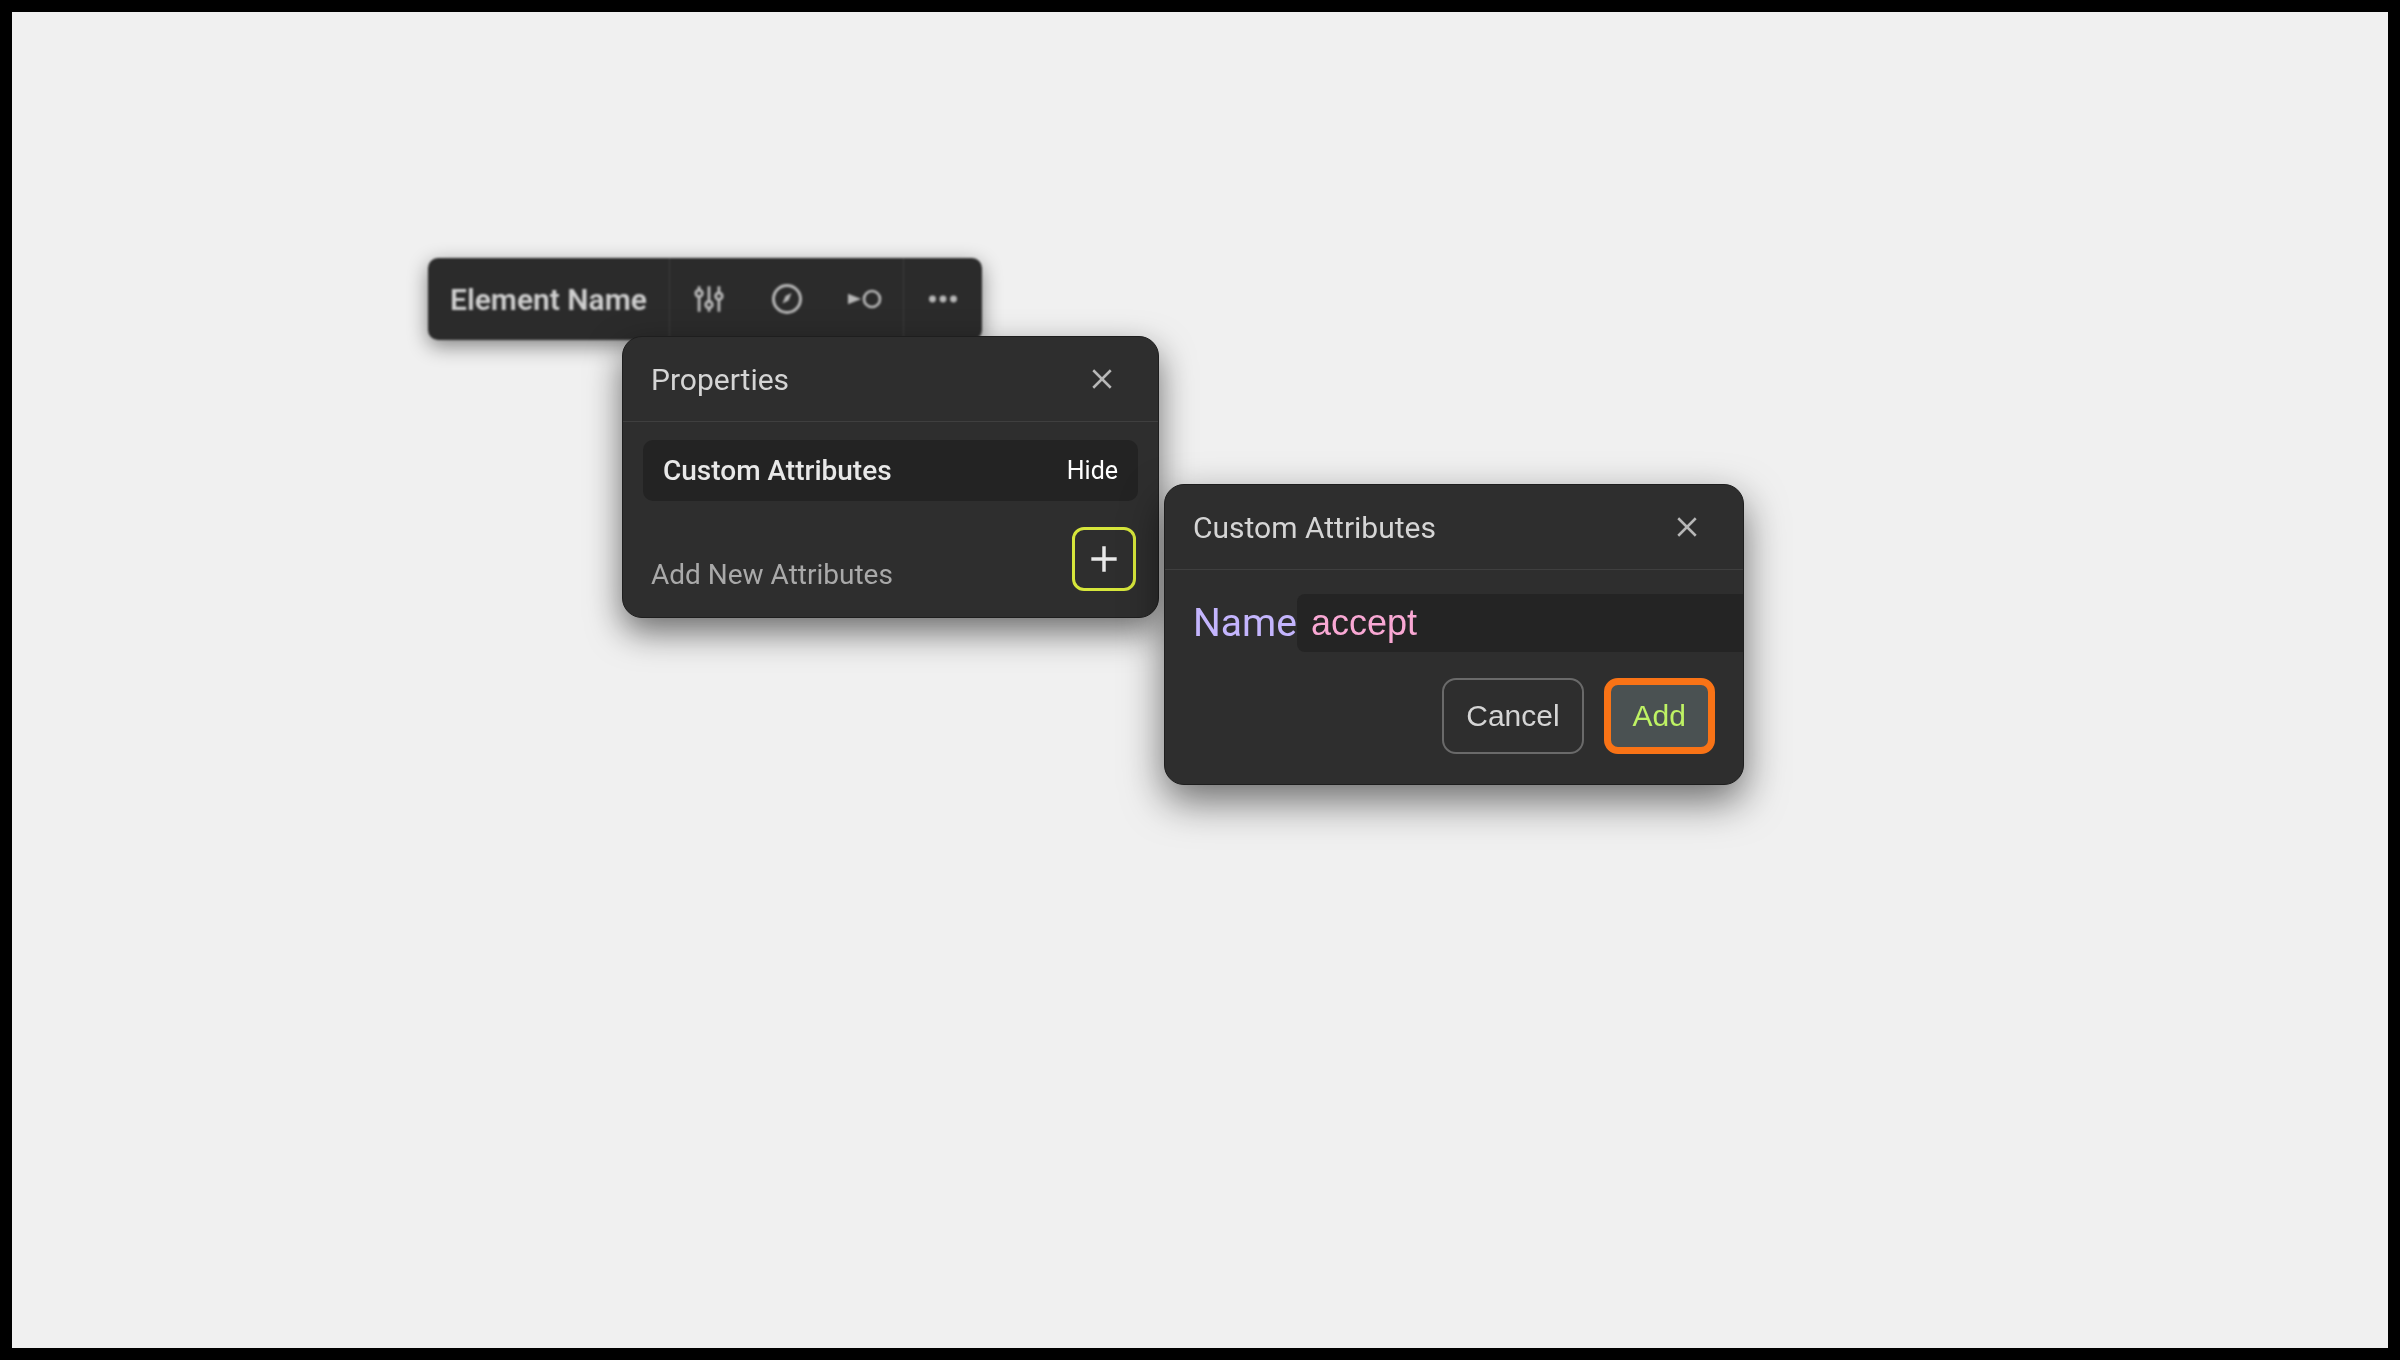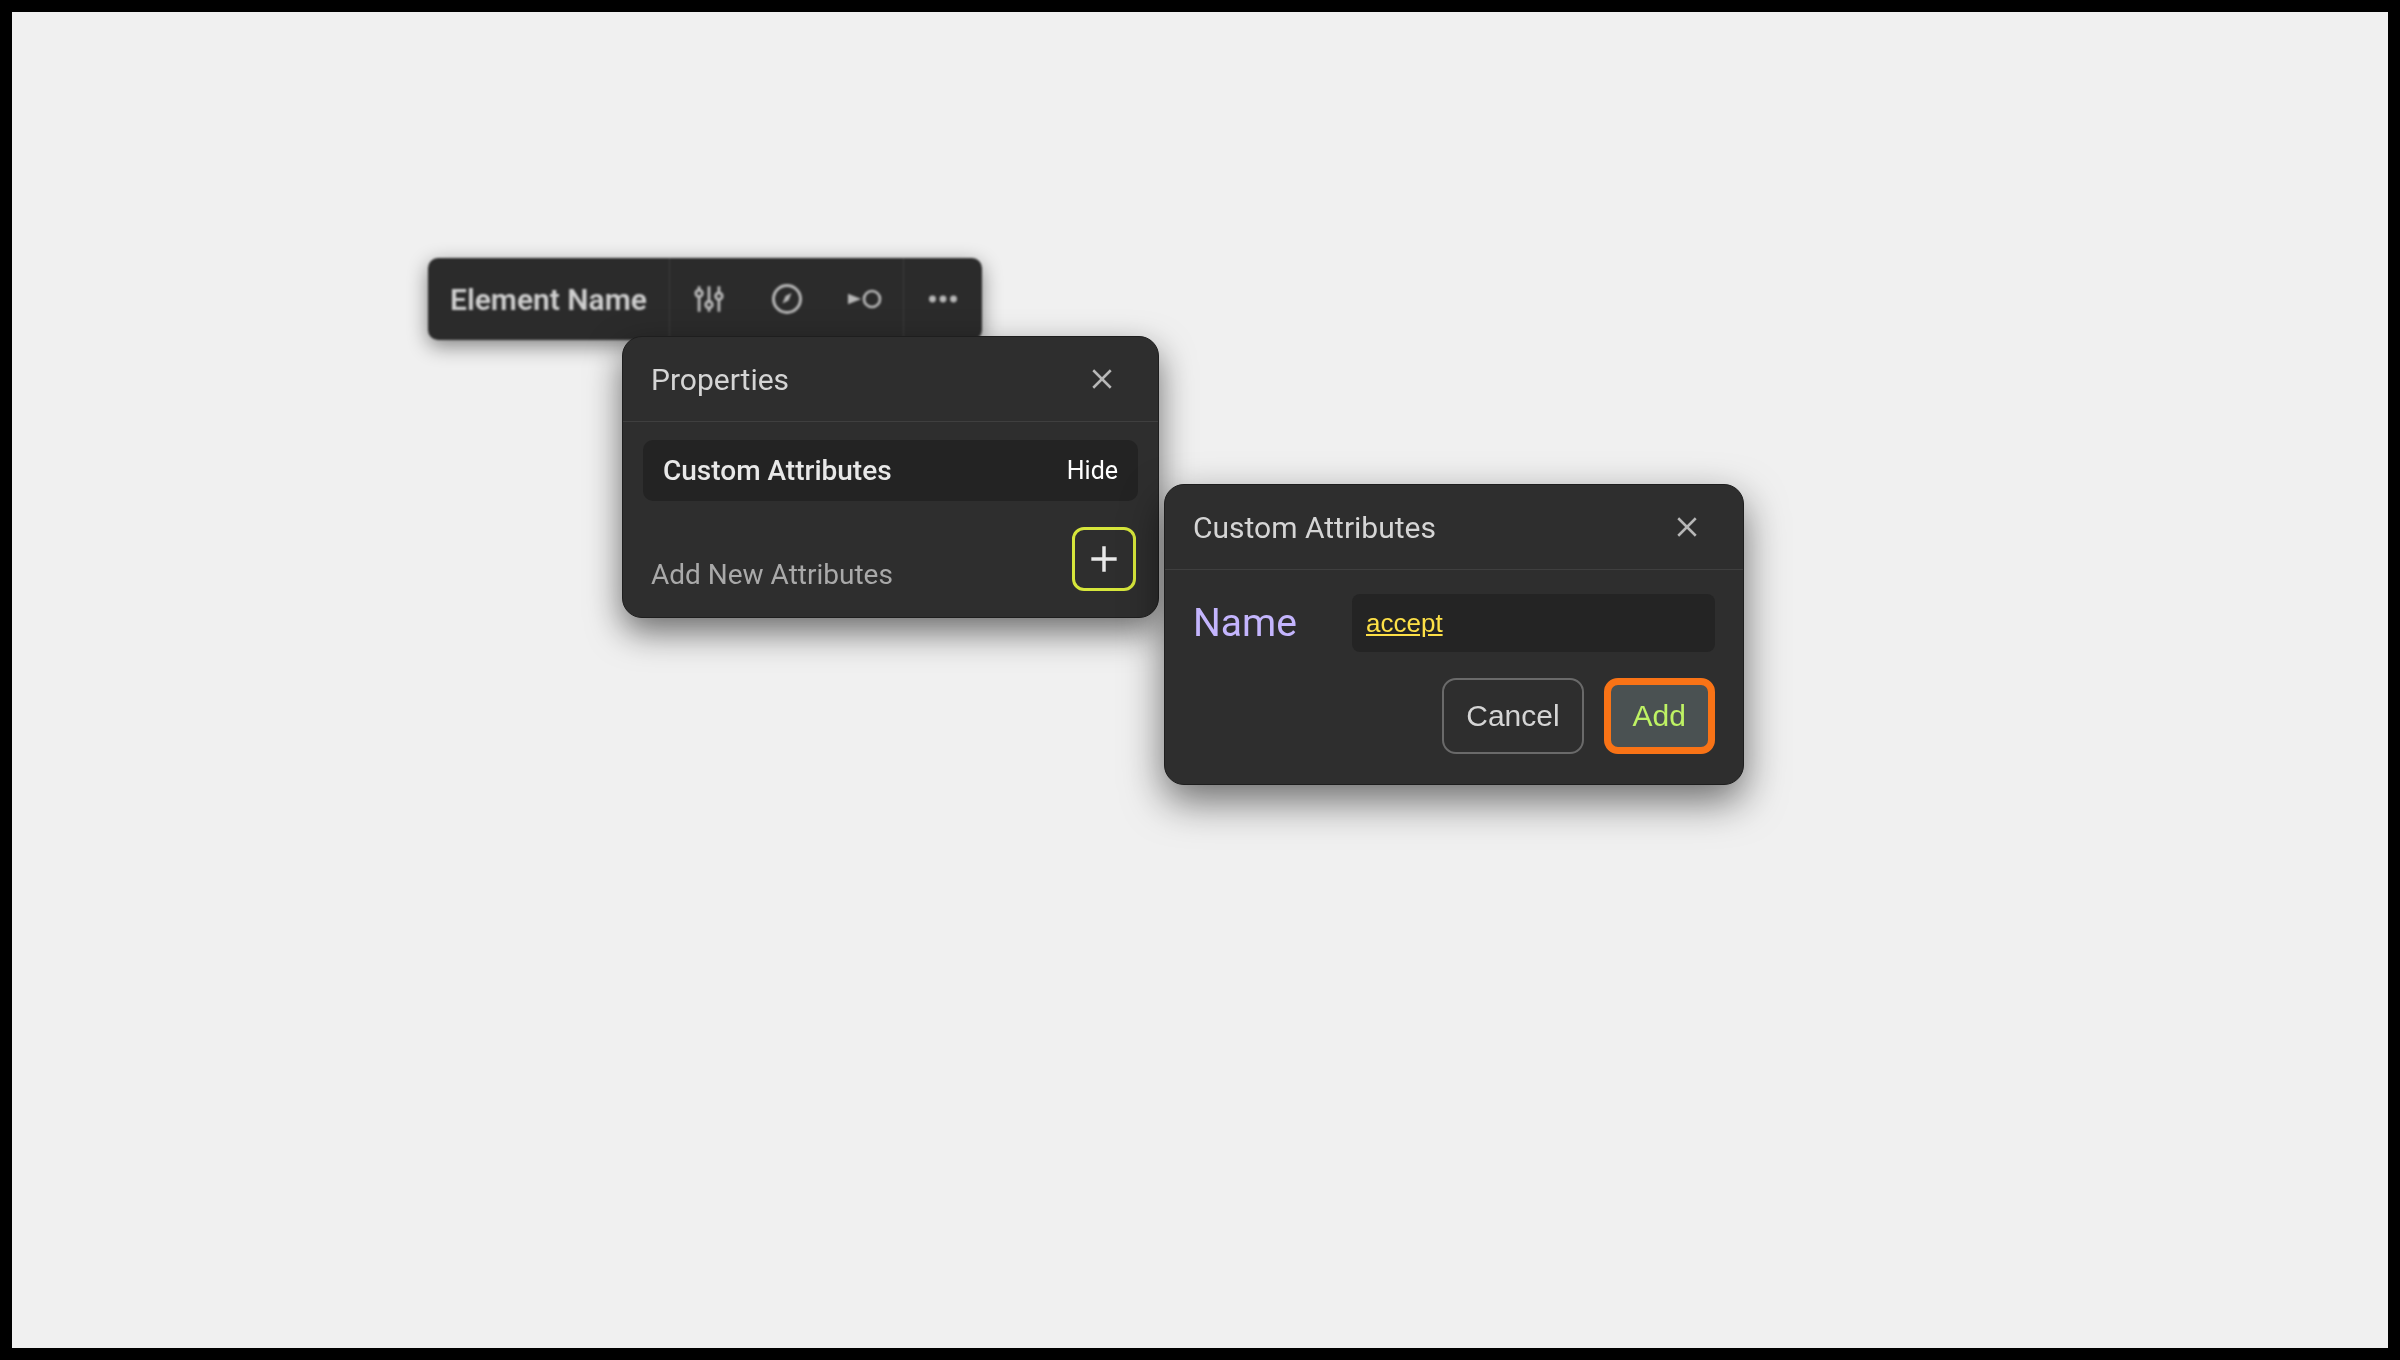--- a/index.html
+++ b/index.html
@@ -151,26 +151,25 @@
   .field-label {
     width: 195px;
     color: #c4b5fd;
     font-size: 39px;
   }
   .field-input {
     flex: 1;
     background: #242424;
     border: none;
     border-radius: 8px;
-    color: #fde047;
-    font-size: 26px;
+    color: #f9a8d4;
+    font-size: 36px;
     padding: 12px 14px;
     outline: none;
     height: 58px;
-    text-decoration: underline;
   }
   .button-row {
     display: flex;
     justify-content: flex-end;
     gap: 20px;
     margin-top: 12px;
   }
   .btn {
     font-size: 30px;
     padding: 14px 22px;

